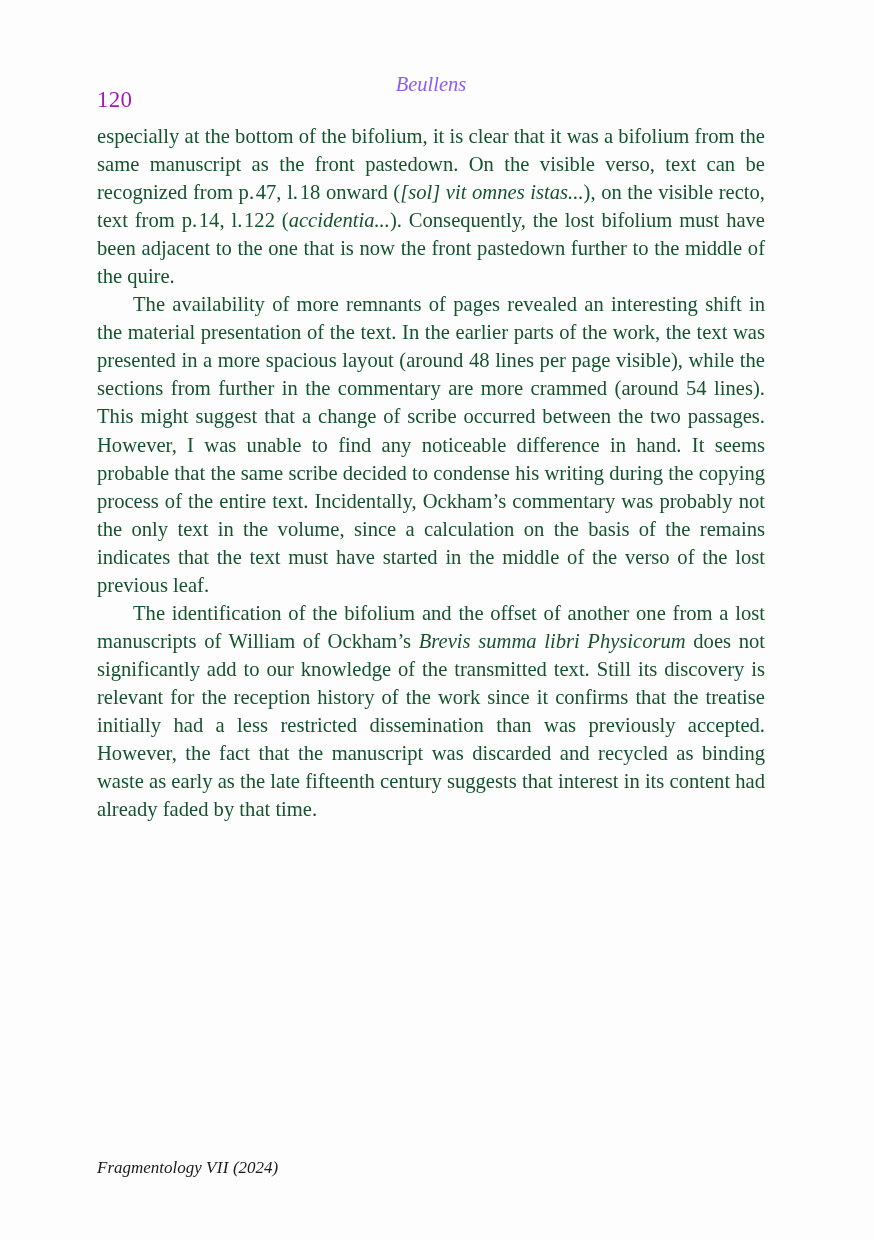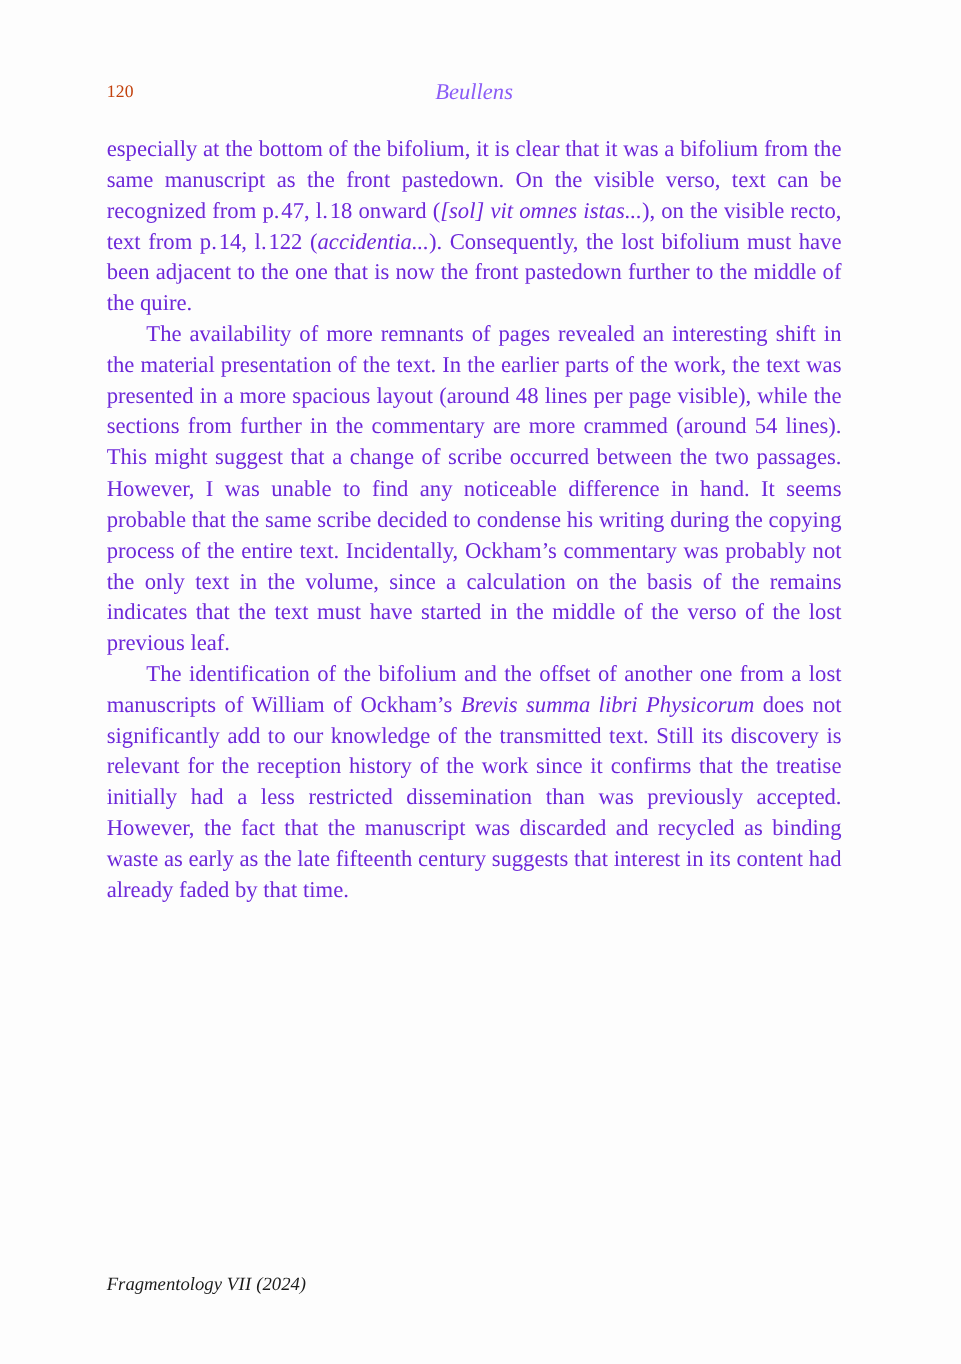--- a/index.html
+++ b/index.html
@@ -31,24 +31,24 @@
     position: absolute;
     left: 97px;
     top: 70px;
     width: 668px;
     height: 28px;
     line-height: 28px;
   }
   .folio {
     position: absolute;
     left: 0;
-    top: 0;
-    font-size: 16px;
+    top: 16px;
+    font-size: 23px;
     letter-spacing: 0.2px;
-    color: #c2410c;
+    color: #a21caf;
     white-space: nowrap;
   }
   .head-title {
     position: absolute;
     left: 0;
     top: 0;
     width: 668px;
     text-align: center;
     font-style: italic;
     font-size: 20.5px;
@@ -64,21 +64,21 @@
     width: 668px;
   }
   .para {
     margin: 0;
     font-size: 20.6px;
     line-height: 28.05px;
     text-align: justify;
     text-justify: inter-word;
     hyphens: manual;
     -webkit-hyphens: manual;
-    color: #6d28d9;
+    color: #14532d;
   }
   .para + .para {
     text-indent: 36px;
   }
   .para i, .para em {
     font-style: italic;
   }
   
   .para {
     text-align-last: left;

